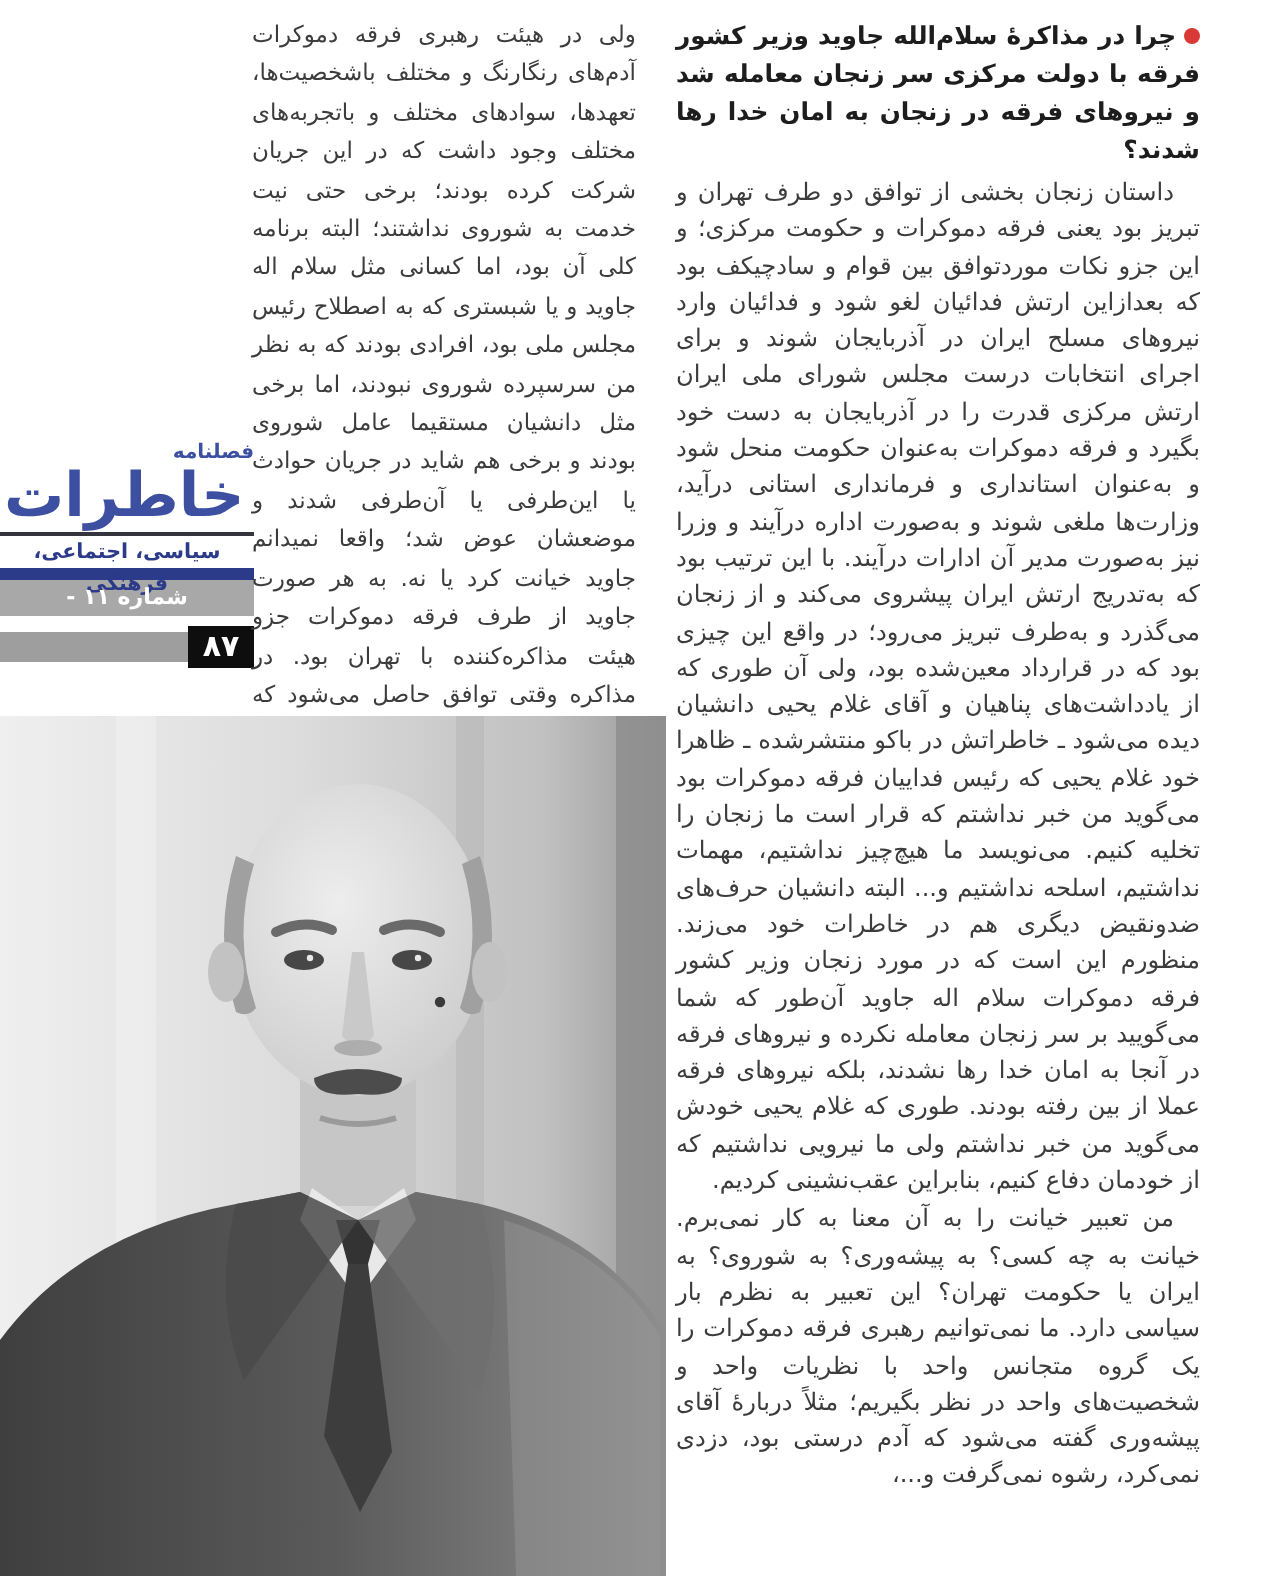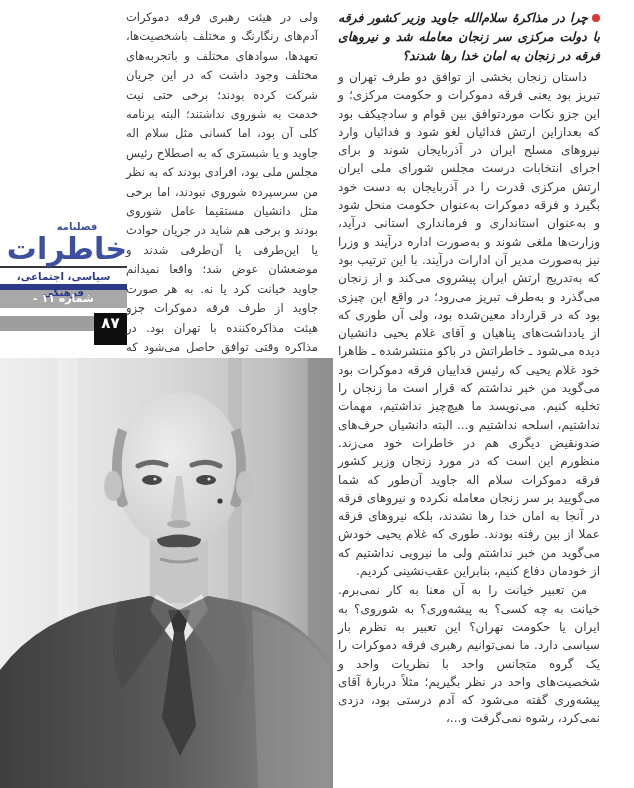--- a/index.html
+++ b/index.html
@@ -10,44 +10,44 @@
     --issue-bar-gray:#a8a8a8;--page-bar-gray:#9e9e9e;--page-box-black:#0e0e0e;
     --heading-text:#1d1d1d;--body-text:#3c3c3c;
   }
   .page{position:absolute;inset:0;}
 
   
   .col{position:absolute;direction:rtl;text-align:justify;color:var(--body-text);}
   .col-right{top:8px;left:338px;width:262px;font-size:12.1px;line-height:18.3px;}
   .col-left{top:8px;left:126px;width:192px;font-size:11.5px;line-height:19.4px;}
   .q{margin:0 0 3px 0;font-weight:bold;color:var(--heading-text);
-     font-size:12.4px;line-height:19px;text-align:justify;font-style:italic;}
+     font-size:12.4px;line-height:19px;text-align:justify;}
   .q + p{margin-top:0;}
   .bullet{display:inline-block;width:8px;height:8px;border-radius:50%;
           background:var(--bullet-red);margin-left:4px;}
   .col p{margin:0 0 1px 0;text-indent:13px;}
   .col p.noindent{text-indent:0;}
   .q2{margin-top:6px;}
 
   
   .masthead{position:absolute;left:0;top:221px;width:127px;direction:rtl;}
   .quarterly{color:var(--brand-blue);font-size:10px;font-weight:bold;
-             text-align:center;padding-left:27px;direction:rtl;line-height:12px;}
+             text-align:right;padding-left:27px;direction:rtl;line-height:12px;}
   .m-title{color:var(--brand-blue);font-size:30px;font-weight:bold;line-height:32px;
-           text-align:right;padding-left:2px;letter-spacing:-1px;transform:scaleY(1.02);}
+           text-align:left;padding-left:2px;letter-spacing:-1px;transform:scaleY(1.02);}
   .m-rule{height:2px;background:#35353f;margin-top:1px;}
   .tagline{color:var(--navy);font-size:10.3px;font-weight:bold;text-align:center;
            line-height:16px;height:16px;background:#ffffff;}
   .navy-bar{height:6px;background:var(--navy);}
   .issue-bar{height:18px;line-height:18px;background:var(--issue-bar-gray);
              color:#ffffff;font-size:11px;font-weight:bold;text-align:center;}
   .pagenum-row{position:relative;height:22px;margin-top:5px;}
   .pagenum-bar{position:absolute;left:0;right:4px;top:3px;height:15px;
                background:var(--page-bar-gray);}
-  .pagenum-box{position:absolute;right:0;top:0;width:33px;height:32px;
+  .pagenum-box{position:absolute;right:0;top:0;width:33px;height:21px;
                background:var(--page-box-black);color:#ffffff;font-weight:bold;
                font-size:15px;line-height:21px;text-align:center;}
 
   
   .photo{position:absolute;left:0;top:358px;width:333px;height:430px;margin:0;}
   .photo svg{display:block;width:100%;height:100%;}
 </style>
 </head>
 <body style="--bullet-red: #d93a35; --brand-blue: #3d4fa1; --navy: #2c3a8a; --issue-bar-gray: #a8a8a8; --page-bar-gray: #9e9e9e; --page-box-black: #0e0e0e; --heading-text: #1d1d1d; --body-text: #3c3c3c;">
 

